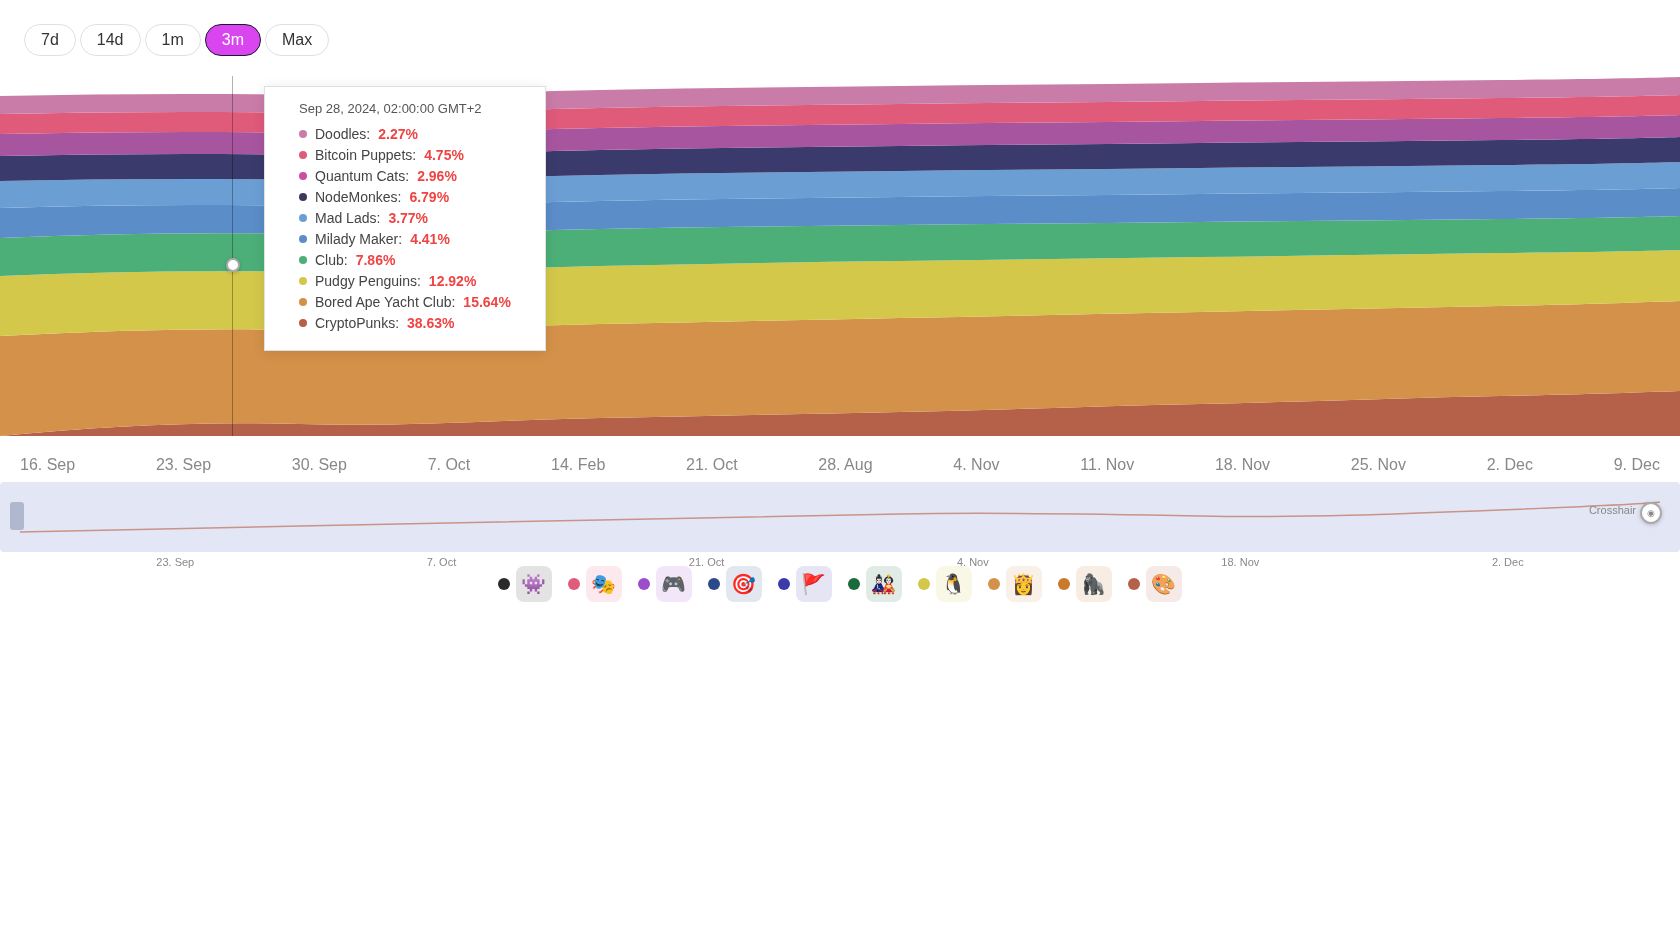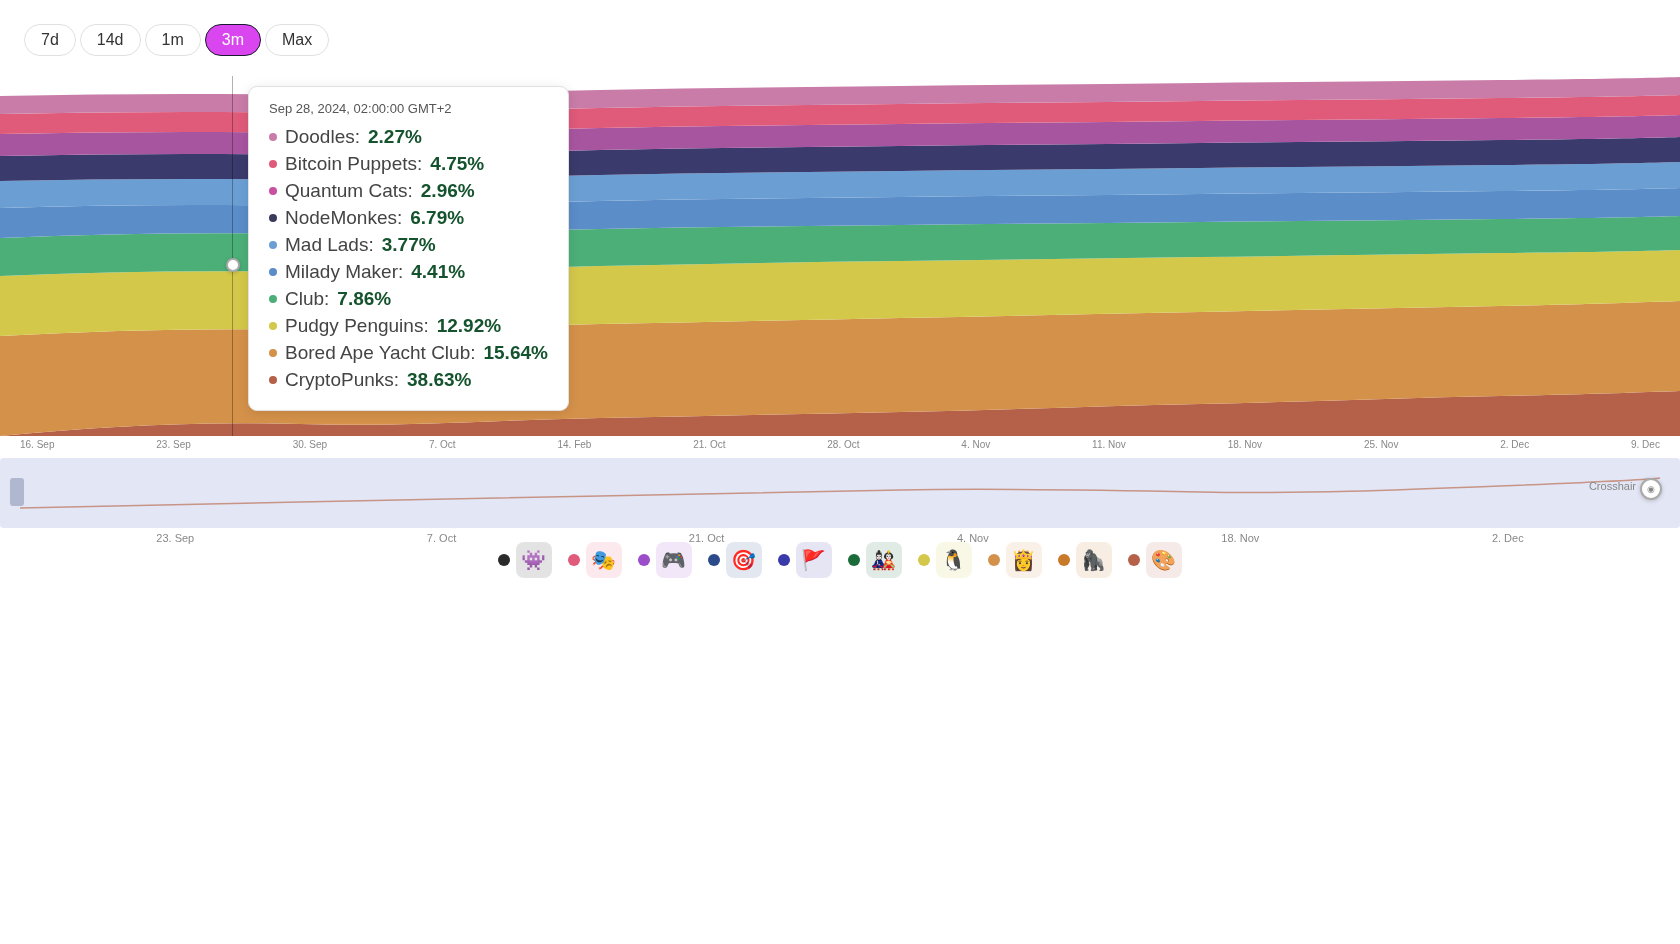--- a/index.html
+++ b/index.html
@@ -46,59 +46,59 @@
       position: relative;
     }
 
     .main-chart svg {
       width: 100%;
       height: 100%;
     }
 
     .tooltip-box {
       position: absolute;
-      left: 248px;
+      left: 264px;
       top: 10px;
       background: #fff;
       border: 1px solid #e0e0e0;
-      border-radius: 9px;
-      padding: 14px 20px;
+      border-radius: 0;
+      padding: 14px 34px;
       box-shadow: 0 2px 12px rgba(0,0,0,0.1);
       min-width: 240px;
       z-index: 10;
     }
 
     .tooltip-date {
       font-size: 13px;
       color: #555;
       margin-bottom: 10px;
     }
 
     .tooltip-item {
       display: flex;
       align-items: center;
       gap: 8px;
       margin-bottom: 5px;
-      font-size: 19px;
+      font-size: 14px;
     }
 
     .tooltip-dot {
       width: 8px;
       height: 8px;
       border-radius: 50%;
       flex-shrink: 0;
     }
 
     .tooltip-name {
       color: #444;
     }
 
     .tooltip-value {
       font-weight: 700;
-      color: #14532d;
+      color: #ef4444;
     }
 
     .cursor-line {
       position: absolute;
       left: 232px;
       top: 0;
       width: 1px;
       height: 100%;
       background: rgba(0,0,0,0.3);
       pointer-events: none;
@@ -112,22 +112,22 @@
       height: 14px;
       border-radius: 50%;
       background: #fff;
       border: 2px solid #aaa;
       box-shadow: 0 1px 4px rgba(0,0,0,0.2);
     }
 
     .x-axis {
       display: flex;
       justify-content: space-between;
-      padding: 3px 20px 0 20px;
-      font-size: 10px;
+      padding: 20px 20px 0 20px;
+      font-size: 16px;
       color: #888;
     }
 
     .mini-chart-container {
       margin: 8px 0 0 0;
       position: relative;
       height: 70px;
     }
 
     .mini-chart {
@@ -322,21 +322,21 @@
     </div>
   </div>
 
   <div class="x-axis" id="x-axis-labels">
       <span>16. Sep</span>
       <span>23. Sep</span>
       <span>30. Sep</span>
       <span>7. Oct</span>
       <span>14. Feb</span>
       <span>21. Oct</span>
-      <span>28. Oct</span>
+      <span>28. Aug</span>
       <span>4. Nov</span>
       <span>11. Nov</span>
       <span>18. Nov</span>
       <span>25. Nov</span>
       <span>2. Dec</span>
       <span>9. Dec</span>
     </div>
 </div>
 
 <div class="mini-chart-container">

